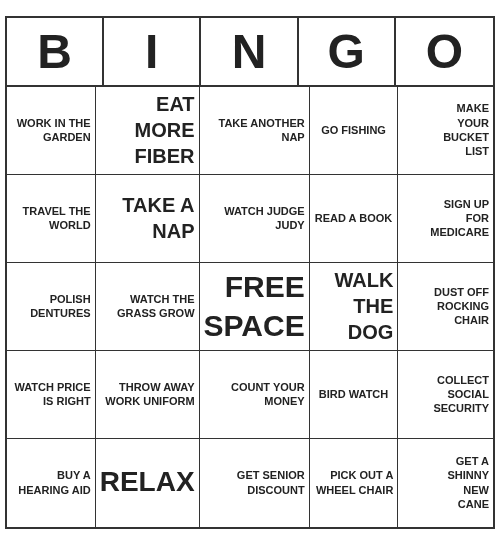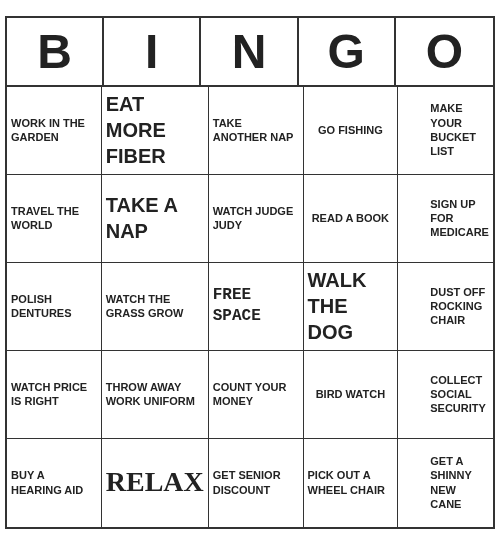--- a/index.html
+++ b/index.html
@@ -35,47 +35,45 @@
     .bingo-grid {
       display: grid;
       grid-template-columns: repeat(5, 1fr);
     }
     .bingo-cell {
       border-right: 1.5px solid #333;
       border-bottom: 1.5px solid #333;
       display: flex;
       align-items: center;
       justify-content: center;
-      text-align: left;
+      text-align: right;
       min-height: 88px;
       padding: 4px;
       font-size: 11px;
       font-weight: bold;
       text-transform: uppercase;
       color: #222;
       line-height: 1.3;
     }
     .bingo-cell:nth-child(5n) {
       border-right: none;
       padding-left: 32px;
     }
     .bingo-cell:nth-last-child(-n+5) {
       border-bottom: none;
     }
     .bingo-cell.large-text {
       font-size: 20px;
     }
     .bingo-cell.free-space {
-      font-size: 16px;
+      font-size: 30px;
       font-weight: bold;
-      font-family: Liberation Mono, monospace;
     }
     .bingo-cell.relax-cell {
       font-size: 28px;
-      font-family: Liberation Serif, serif;
     }
   </style>
 </head>
 <body>
 
 <div class="bingo-card">
   <div class="bingo-header">
   <div class="bingo-letter">B</div>
       <div class="bingo-letter">I</div>
       <div class="bingo-letter">N</div>

